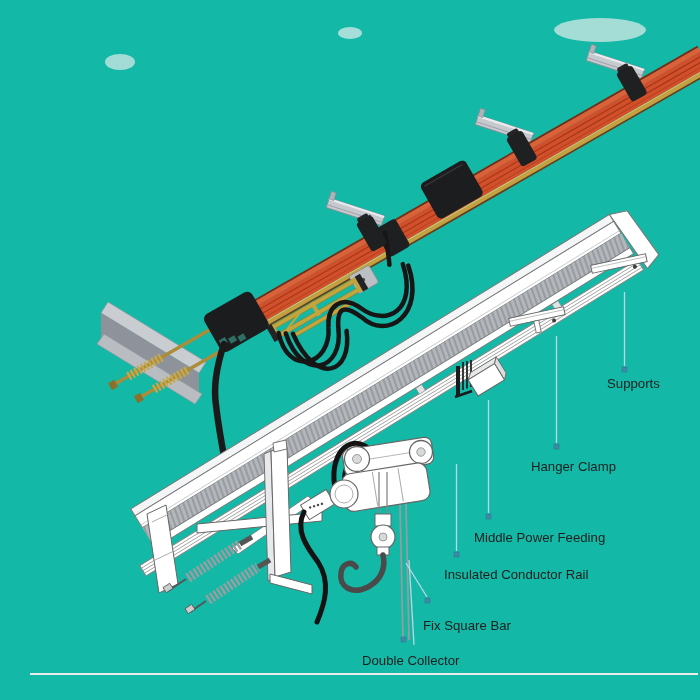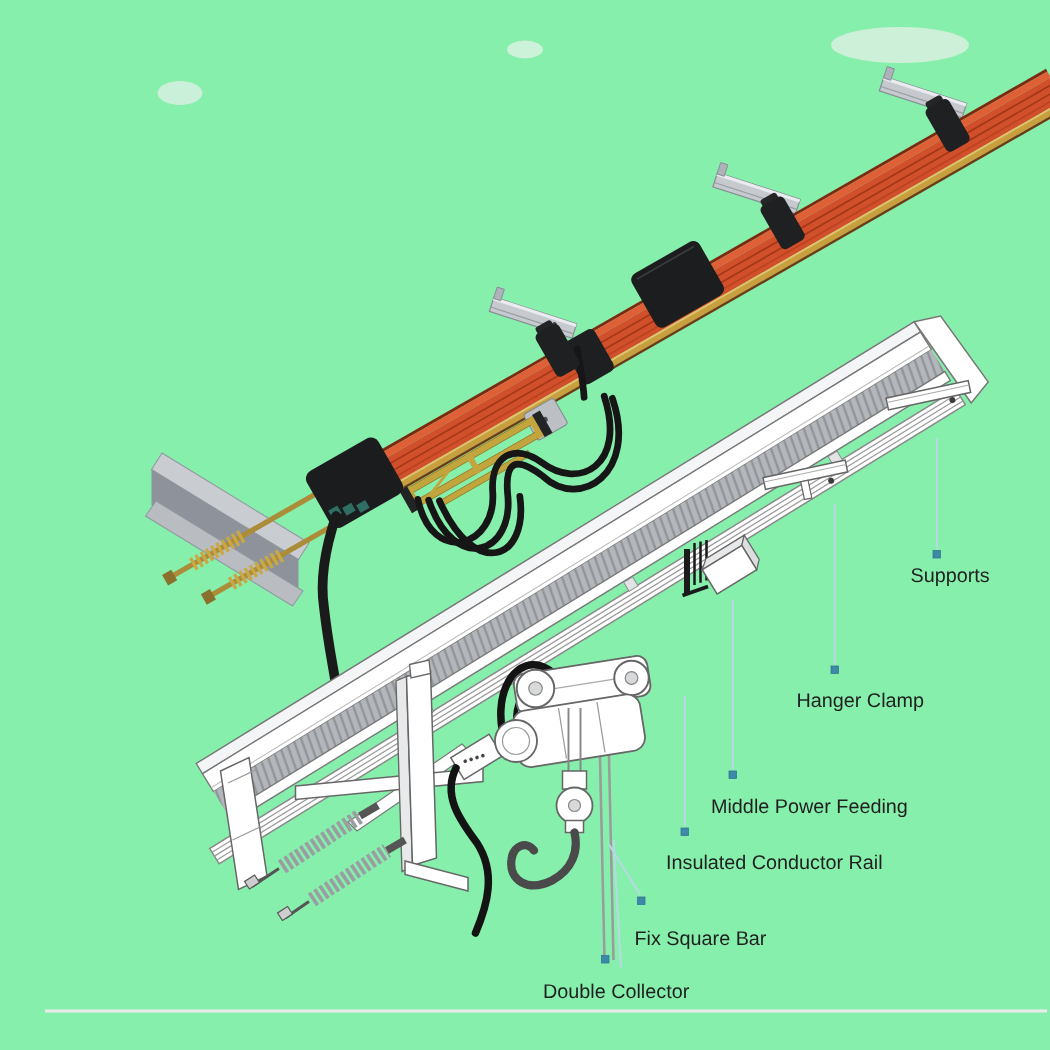--- a/index.html
+++ b/index.html
@@ -1,16 +1,16 @@
 <!DOCTYPE html>
 <html><head>
 <meta charset="utf-8">
 <style>
   html,body{margin:0;padding:0;background:#fff;}
-  #stage{position:relative;width:700px;height:700px;background:#86efac;overflow:hidden;}
+  #stage{position:relative;width:700px;height:700px;background:#14b8a6;overflow:hidden;}
   svg{display:block;}
   text.lbl{font-family:"Liberation Sans","DejaVu Sans",sans-serif;font-size:13.2px;fill:#1f1f1f;}
 </style>
 </head>
 <body>
 
 <div id="stage">
 <svg width="700" height="700" viewBox="0 0 700 700">
   <defs>
     <pattern id="hatch" width="5" height="8" patternUnits="userSpaceOnUse" patternTransform="rotate(12)">

